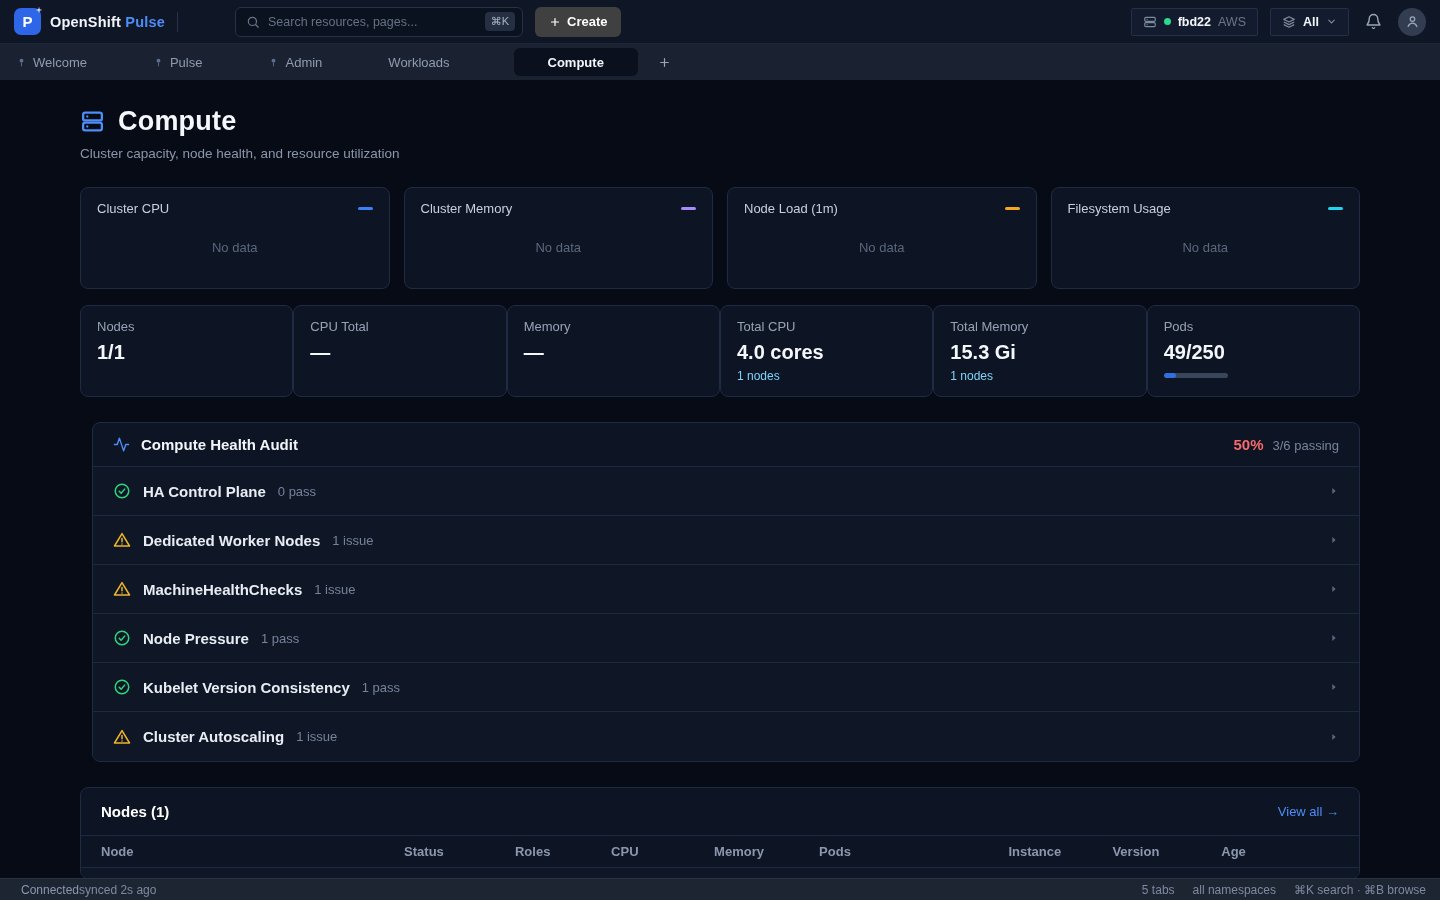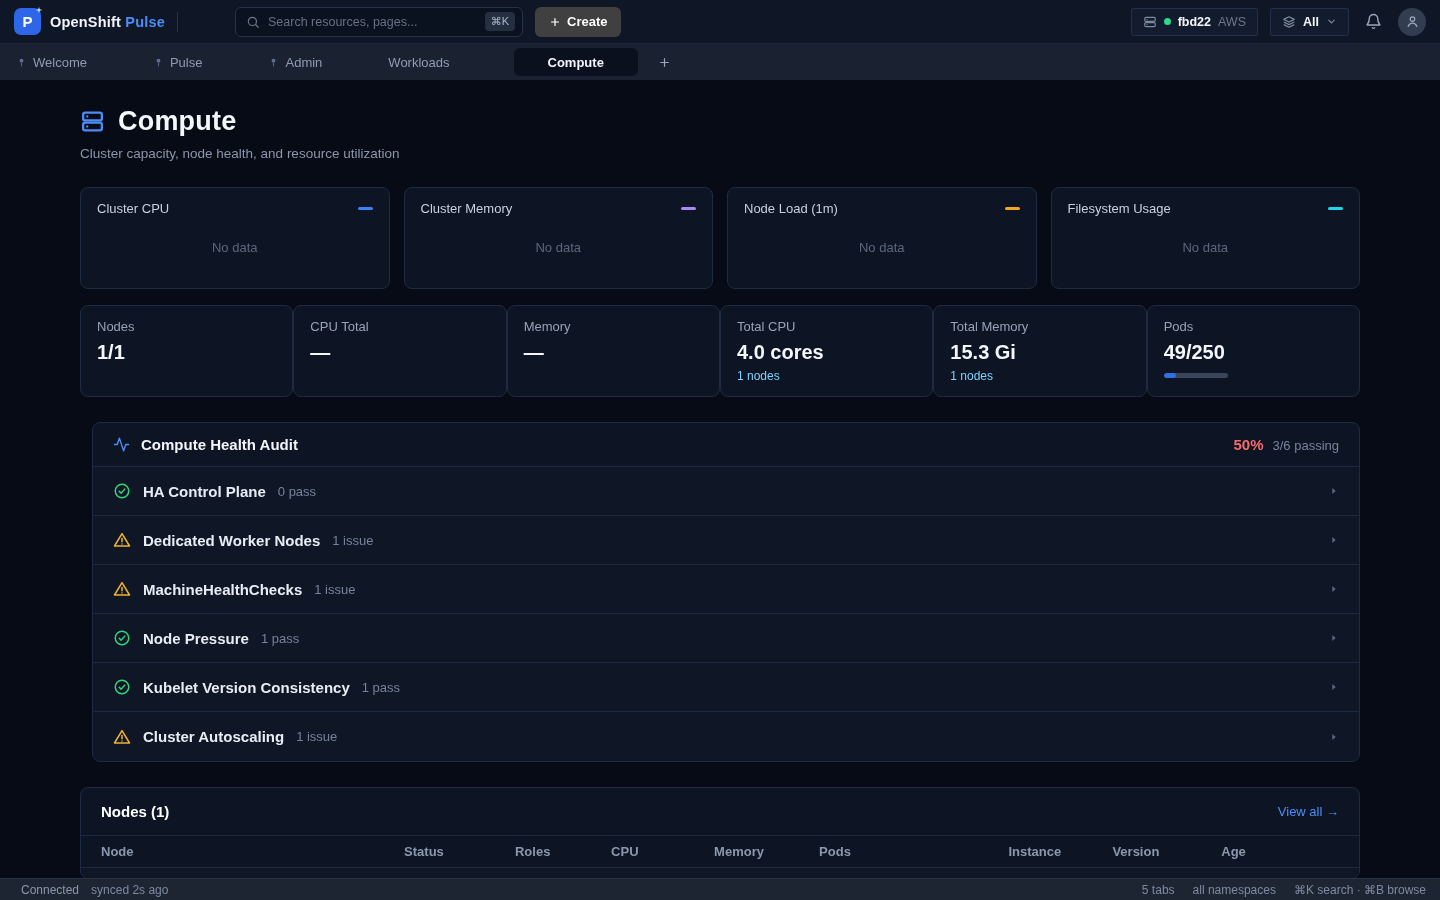--- a/index.html
+++ b/index.html
@@ -102,21 +102,21 @@
   .nodes-head { height:47px; display:flex; align-items:center; justify-content:space-between; padding:0 20px; }
   .nodes-head h2 { font-size:15px; font-weight:bold; color:#ffffff; }
   .view-all { font-size:13px; color:#4d8df7; text-decoration:none; cursor:pointer; }
   .table-header { display:grid; grid-template-columns:309fr 113fr 98fr 105fr 107fr 193fr 106fr 111fr 120fr;
     border-top:1px solid #1d2940; border-bottom:1px solid #1d2940; padding:0 20px; height:33px; align-items:center; }
   .th { font-size:13px; font-weight:600; color:#8b97ad; cursor:pointer; }
   .table-body-stub { height:10px; background:#0f1727; }
 
   
   .statusbar { height:22px; flex:0 0 22px; background:#1d2532; border-top:1px solid #2a3342;
-    display:flex; align-items:center; padding:0 14px; gap:12px; font-size:12px; color:#7e8aa0; }
+    display:flex; align-items:center; padding:0 14px; gap:0; font-size:12px; color:#7e8aa0; }
   .statusbar .conn { display:flex; align-items:center; gap:7px; color:#8b97ad; }
   .statusbar .right { margin-left:auto; display:flex; gap:18px; }
 </style>
 </head>
 <body>
 
 <div class="app">
 
   <header class="topbar">
     <div class="brand">

